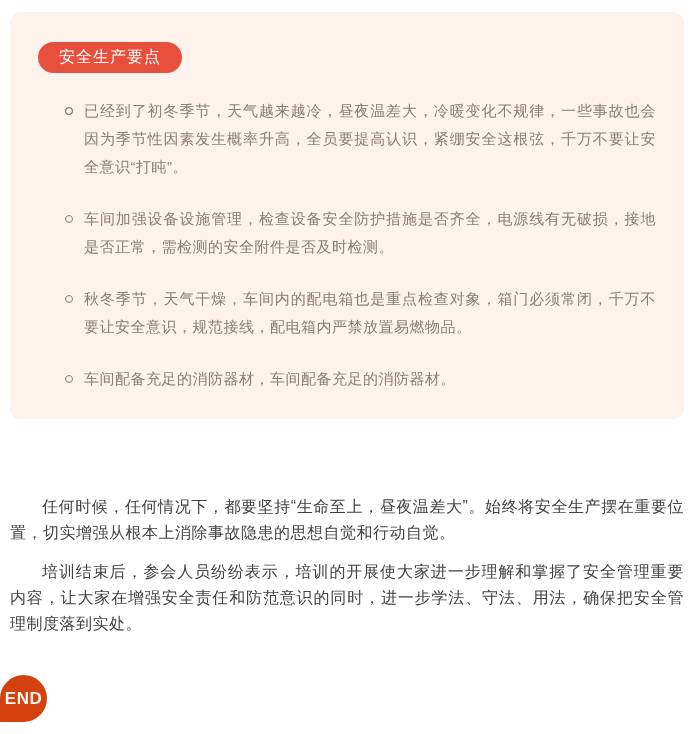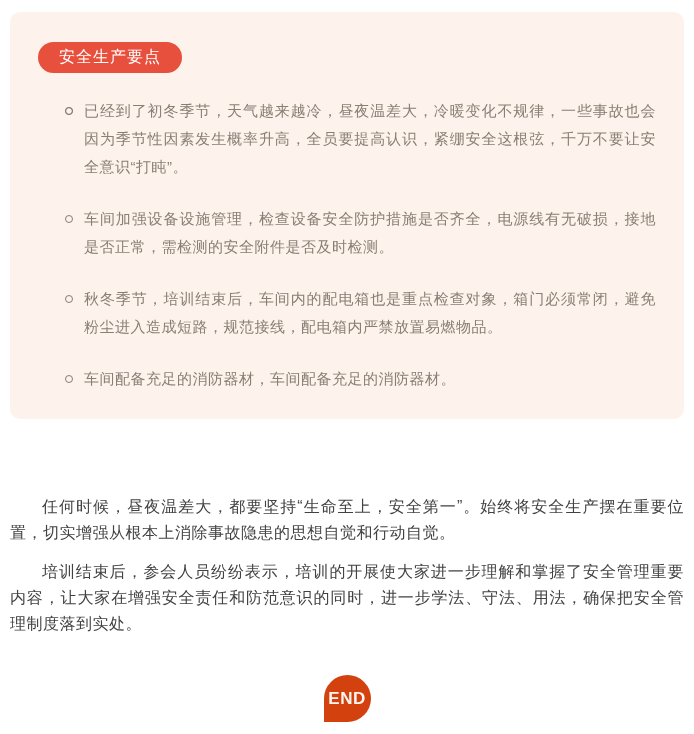--- a/index.html
+++ b/index.html
@@ -79,21 +79,20 @@
   .closing p {
     margin: 0 0 13px 0;
     text-indent: 2em;
   }
   
   .end-wrap {
     position: absolute;
     left: 0;
     top: 675px;
     width: 694px;
-    text-align: center;
   }
   .end-badge {
     display: inline-flex;
     align-items: center;
     justify-content: center;
     width: 47px;
     height: 47px;
     background: var(--end_bg, #d2410e);
     color: var(--end_text, #fff6f0);
     border-radius: 50% 50% 50% 0;
@@ -118,31 +117,31 @@
       <li>
         <span class="marker"></span>
         <span>已经到了初冬季节，天气越来越冷，昼夜温差大，冷暖变化不规律，一些事故也会因为季节性因素发生概率升高，全员要提高认识，紧绷安全这根弦，千万不要让安全意识“打盹”。</span>
       </li>
       <li>
         <span class="marker"></span>
         <span>车间加强设备设施管理，检查设备安全防护措施是否齐全，电源线有无破损，接地是否正常，需检测的安全附件是否及时检测。</span>
       </li>
       <li>
         <span class="marker"></span>
-        <span>秋冬季节，培训结束后，车间内的配电箱也是重点检查对象，箱门必须常闭，避免粉尘进入造成短路，规范接线，配电箱内严禁放置易燃物品。</span>
+        <span>秋冬季节，天气干燥，车间内的配电箱也是重点检查对象，箱门必须常闭，千万不要让安全意识，规范接线，配电箱内严禁放置易燃物品。</span>
       </li>
       <li>
         <span class="marker"></span>
         <span>车间配备充足的消防器材，车间配备充足的消防器材。</span>
       </li>
     </ul>
   </div>
 
   <div class="closing">
-    <p>任何时候，昼夜温差大，都要坚持“生命至上，安全第一”。始终将安全生产摆在重要位置，切实增强从根本上消除事故隐患的思想自觉和行动自觉。</p>
+    <p>任何时候，任何情况下，都要坚持“生命至上，昼夜温差大”。始终将安全生产摆在重要位置，切实增强从根本上消除事故隐患的思想自觉和行动自觉。</p>
     <p>培训结束后，参会人员纷纷表示，培训的开展使大家进一步理解和掌握了安全管理重要内容，让大家在增强安全责任和防范意识的同时，进一步学法、守法、用法，确保把安全管理制度落到实处。</p>
   </div>
 
   <div class="end-wrap">
     <div class="end-badge">END</div>
   </div>
 
 </div>
 
 </body></html>

